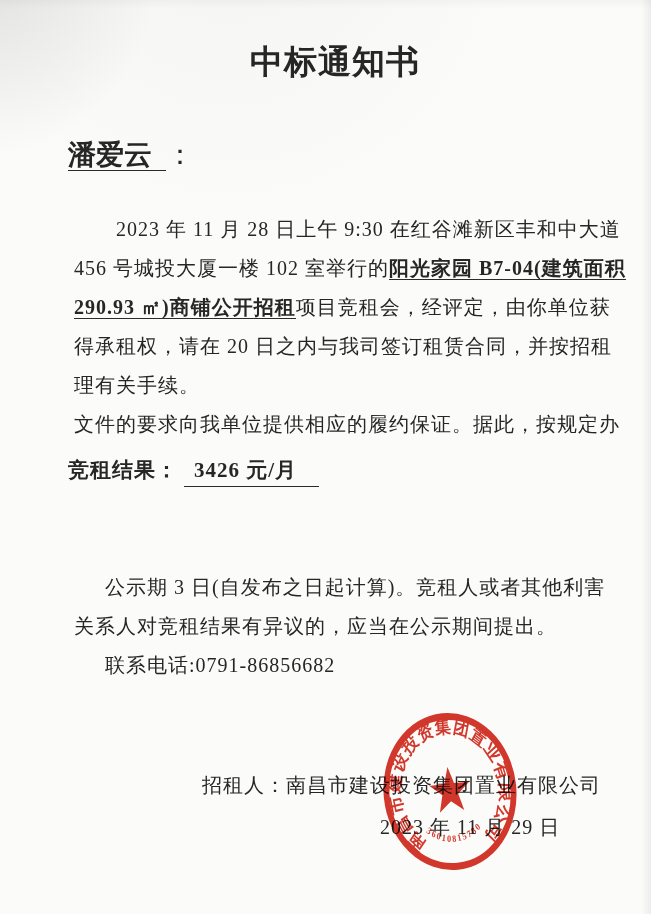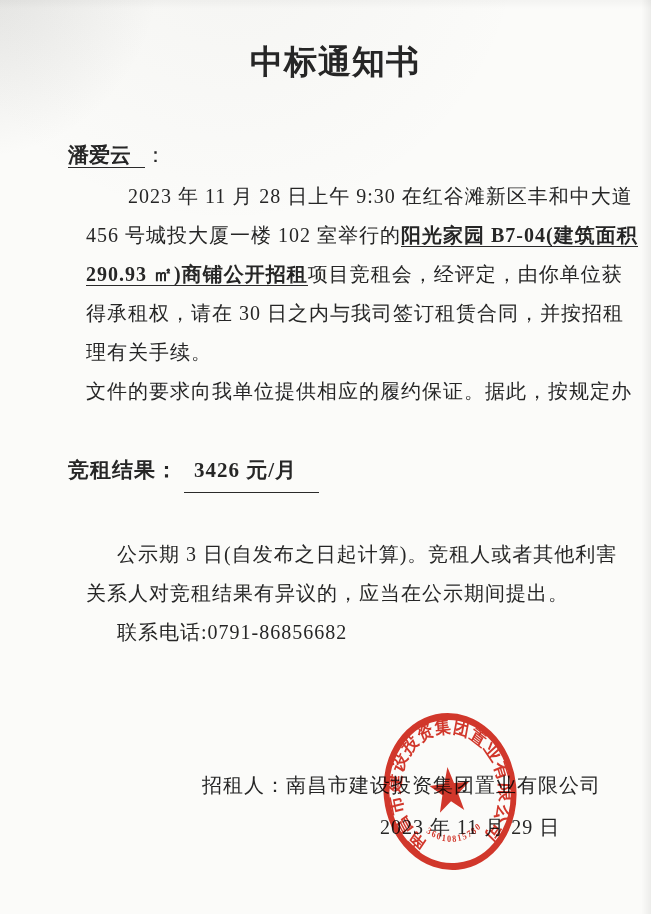--- a/index.html
+++ b/index.html
@@ -15,33 +15,33 @@
       linear-gradient(to left, rgba(0,0,0,.06), rgba(0,0,0,0) 1.5%),
       linear-gradient(to bottom, rgba(0,0,0,.03), rgba(0,0,0,0) 1%),
       #fbfbf9;
   }
   .abs{position:absolute;}
   .title{
     top:40px;left:0;width:651px;
     text-align:center;text-indent:19px;
     font-size:33px;font-weight:600;letter-spacing:1px;
   }
-  .salutation{top:140px;left:68px;font-size:21px;line-height:30px;}
+  .salutation{top:140px;left:68px;font-size:28px;line-height:30px;}
   .salutation .name{font-weight:600;border-bottom:1.6px solid #2a2a2a;padding-right:14px;}
-  .para{left:86px;width:536px;}
+  .para{left:74px;width:536px;margin-top:33px;}
   .line{font-size:20px;line-height:39px;letter-spacing:1px;white-space:nowrap;}
   .line .b{font-weight:700;}
   .line .u{border-bottom:1.8px solid #2a2a2a;}
   #para1{top:177px;}
   #para1 .indent{text-indent:42px;}
   #para2{top:535px;}
   #para2 .indent{text-indent:31px;}
   .result{top:452px;left:68px;font-size:21px;line-height:36px;letter-spacing:1px;}
   .result .label{font-weight:700;}
-  .result .val{border-bottom:1.8px solid #2a2a2a;padding:0 22px 10px 10px;margin-left:6px;font-weight:600;}
+  .result .val{border-bottom:1.8px solid #2a2a2a;padding:0 22px 4px 10px;margin-left:6px;font-weight:600;}
   .lessor{top:769px;left:202px;font-size:20px;line-height:32px;letter-spacing:1px;white-space:nowrap;}
   .date{top:812px;left:380px;font-size:20px;line-height:30px;letter-spacing:1px;white-space:nowrap;}
   .seal{
     left:382px;top:711px;
     color:var(--seal-color,#d2271a);
     transform:rotate(-6deg);
     mix-blend-mode:multiply;
     opacity:.92;
     pointer-events:none;
   }
@@ -54,21 +54,21 @@
   <div class="abs title">中标通知书</div>
 
   <div class="abs salutation">
     <span class="name">潘爱云</span><span>：</span>
   </div>
 
   <div class="abs para" id="para1">
       <div class="line indent"><span>2023 年 11 月 28 日上午 9:30 在红谷滩新区丰和中大道</span></div>
       <div class="line"><span>456 号城投大厦一楼 102 室举行的</span><span class="b u">阳光家园 B7-04(建筑面积</span></div>
       <div class="line"><span class="b u">290.93 ㎡)商铺公开招租</span><span>项目竞租会，经评定，由你单位获</span></div>
-      <div class="line"><span>得承租权，请在 30 日之内与我司签订租赁合同，并按招租</span></div>
+      <div class="line"><span>得承租权，请在 20 日之内与我司签订租赁合同，并按招租</span></div>
       <div class="line"><span>理有关手续。</span></div>
       <div class="line"><span>文件的要求向我单位提供相应的履约保证。据此，按规定办</span></div>
     </div>
 
   <div class="abs result">
     <span class="label">竞租结果：</span><span class="val">3426 元/月</span>
   </div>
 
   <div class="abs para" id="para2">
       <div class="line indent"><span>公示期 3 日(自发布之日起计算)。竞租人或者其他利害</span></div>

